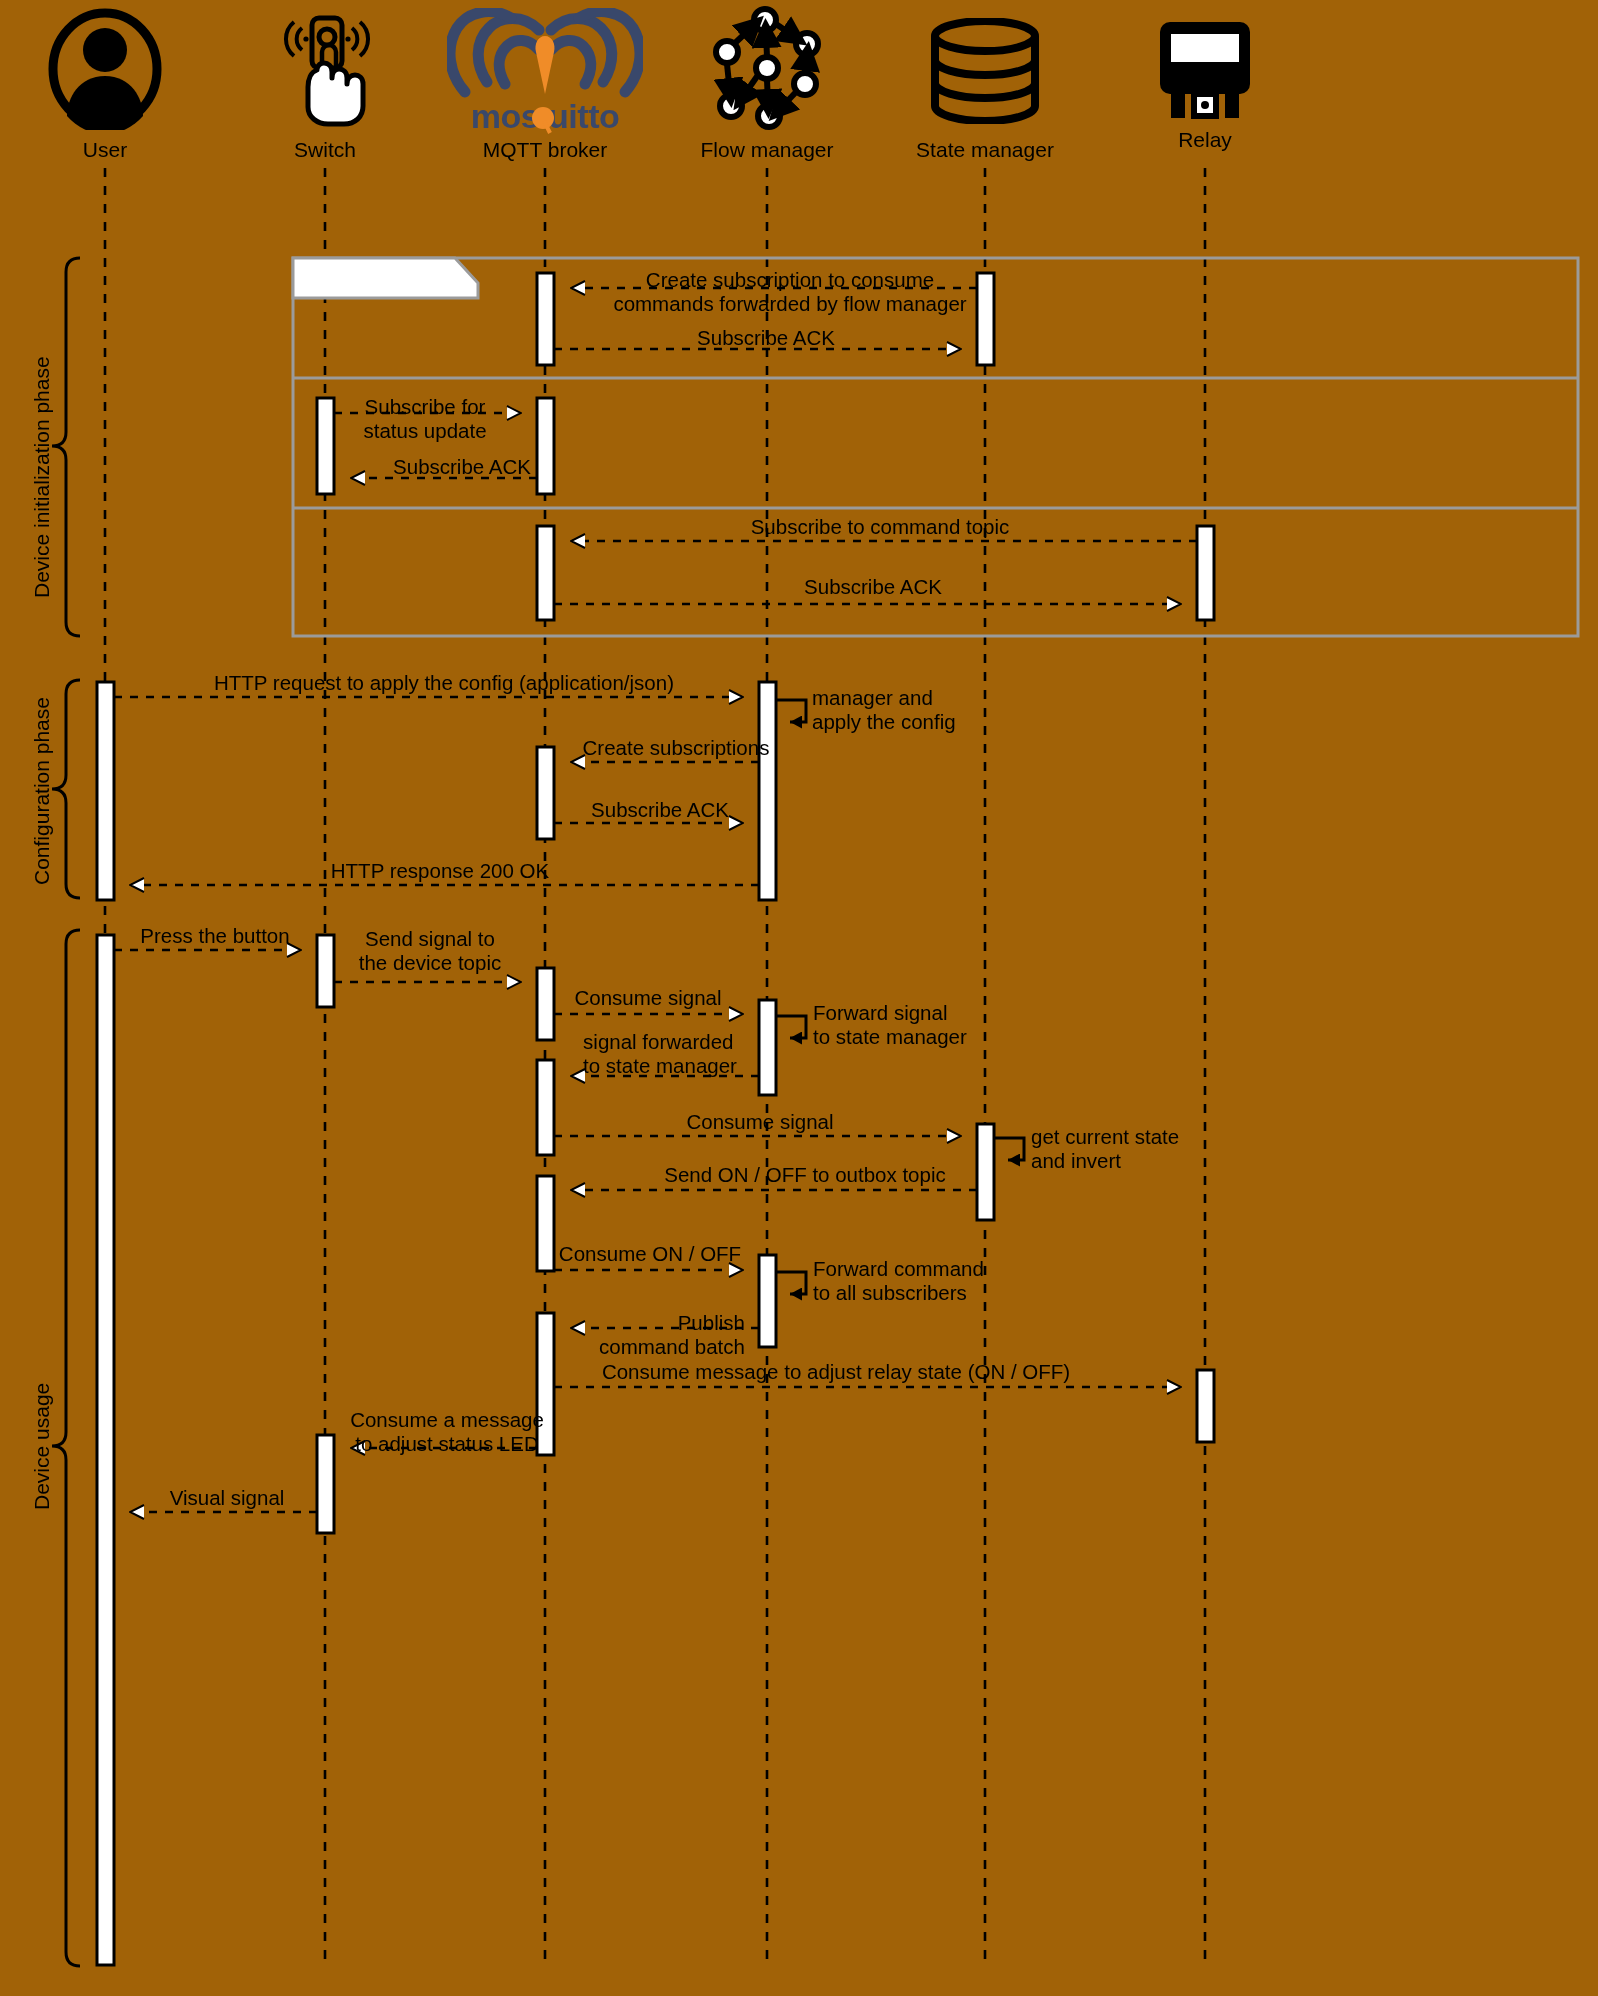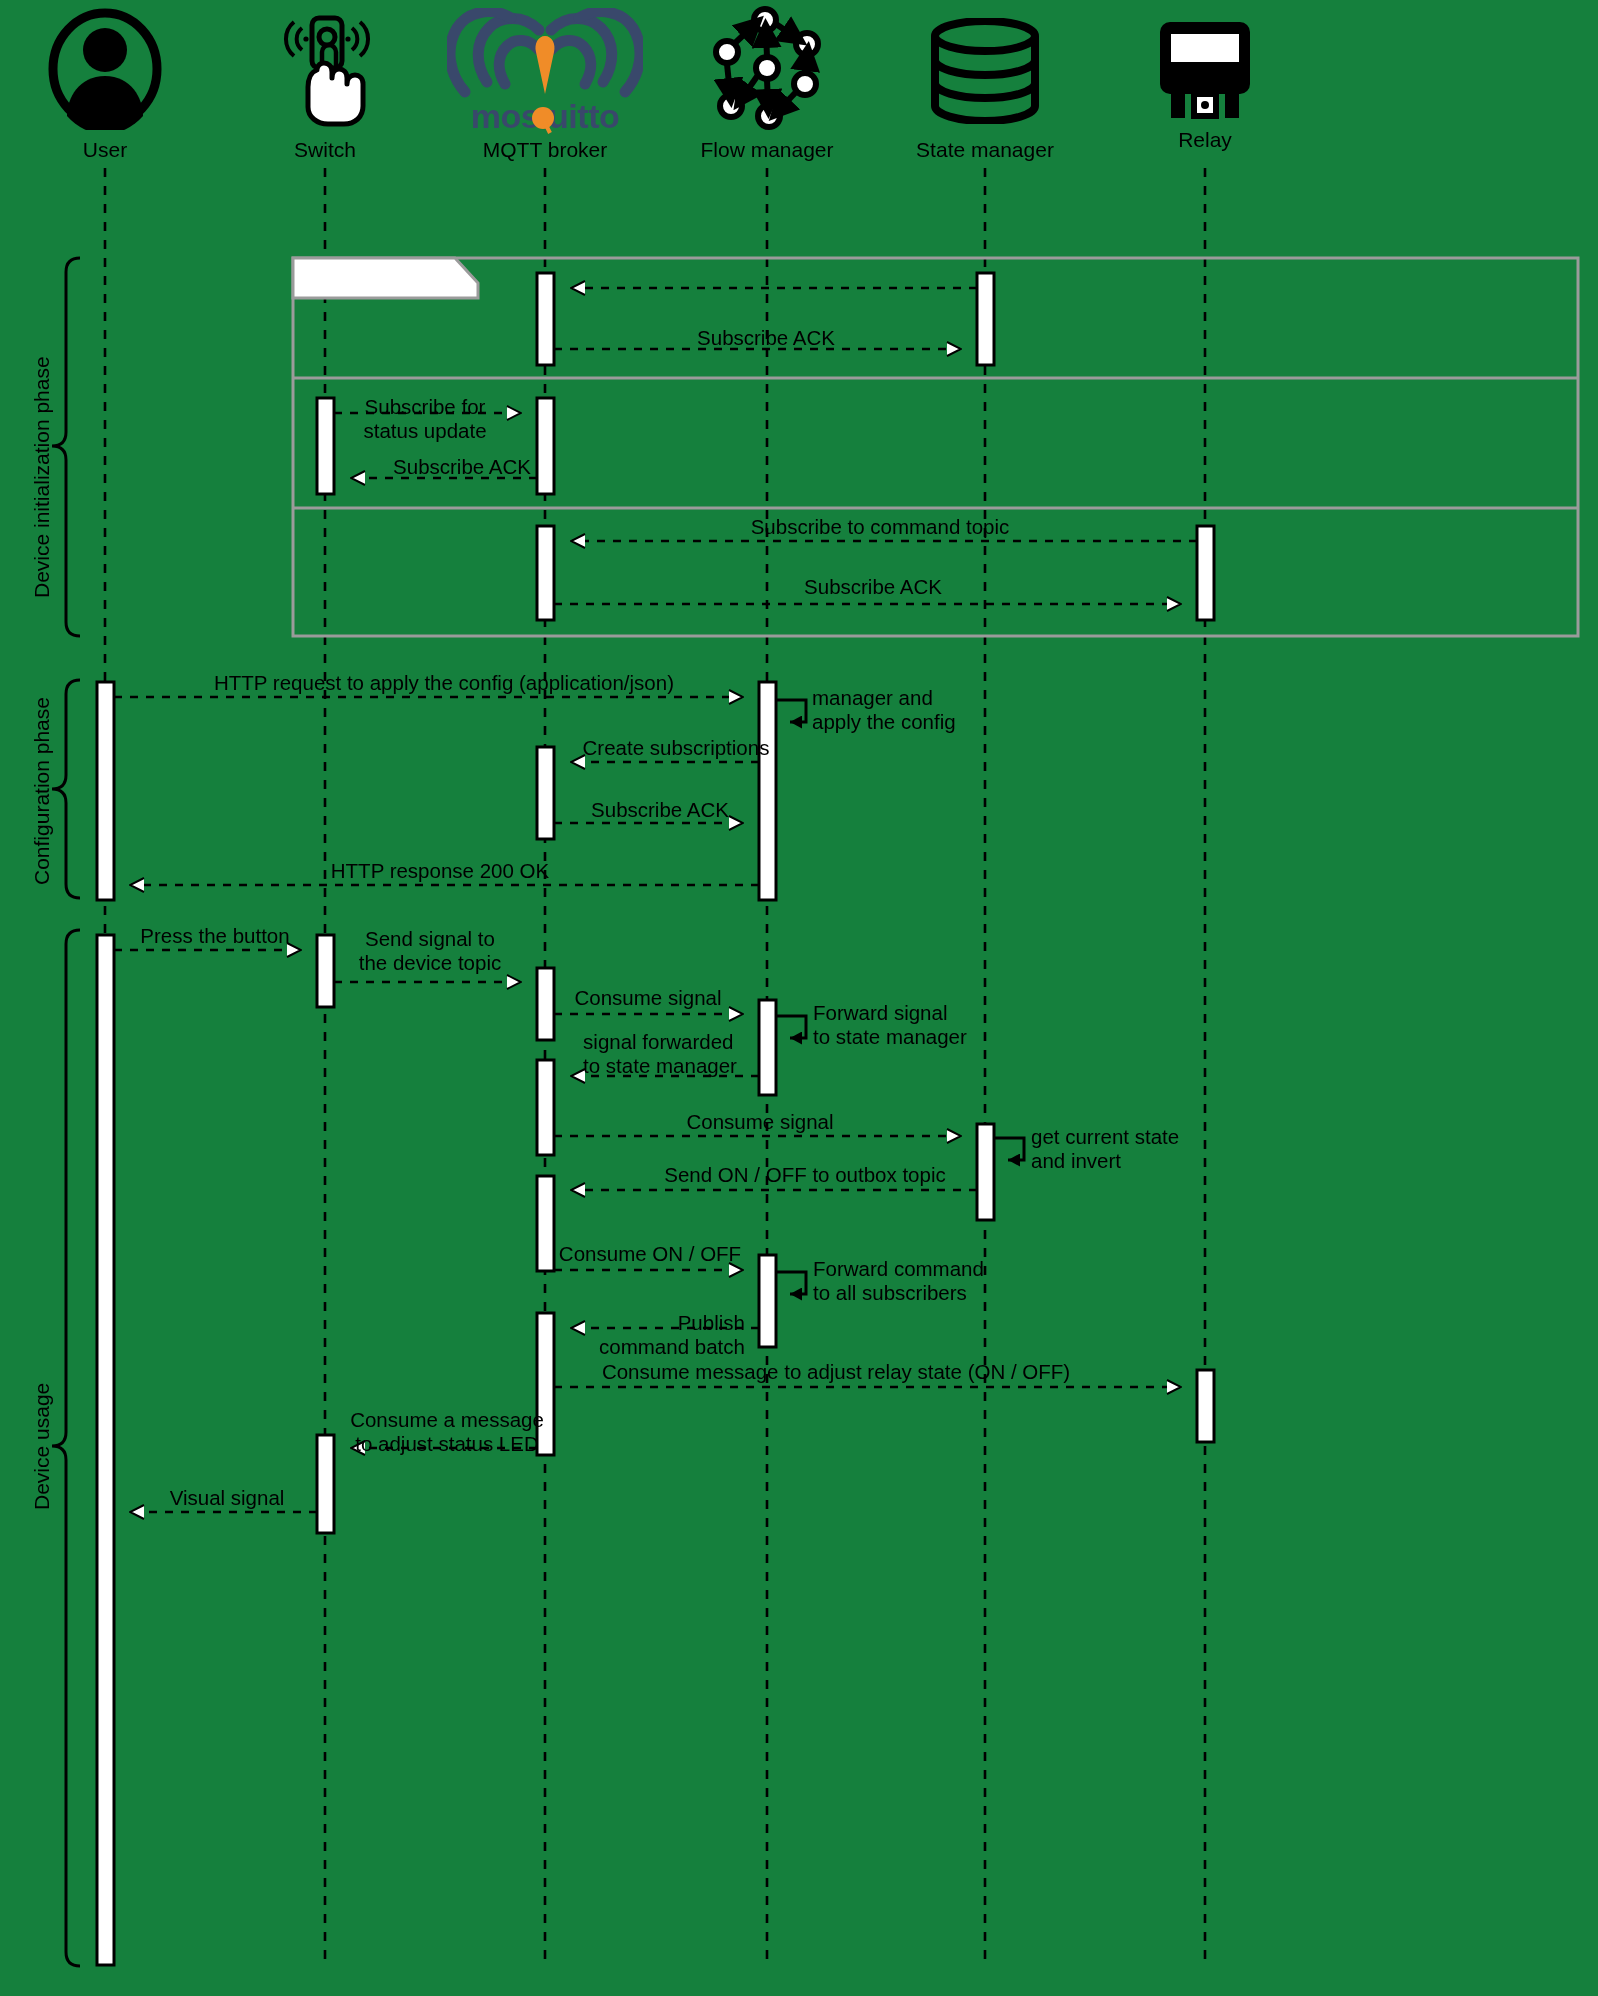--- a/index.html
+++ b/index.html
@@ -1,17 +1,17 @@
 <!DOCTYPE html>
 <html><head>
 <meta charset="utf-8">
 <style>
   html,body{margin:0;padding:0;background:#fff;}
   body{font-family:"Liberation Sans",sans-serif;color:#000;}
-  #stage{position:relative;width:1598px;height:1996px;overflow:hidden;background:#15803d;}
+  #stage{position:relative;width:1598px;height:1996px;overflow:hidden;background:#a16207;}
   svg.layer{position:absolute;left:0;top:0;width:1598px;height:1996px;}
   .actor-name{position:absolute;font-size:21px;transform:translateX(-50%);white-space:nowrap;}
   .phase-lbl{position:absolute;font-size:21px;white-space:nowrap;transform-origin:0 0;transform:rotate(-90deg);}
   .msg{position:absolute;font-size:20.5px;line-height:24px;white-space:nowrap;}
   .msg.ctr{transform:translateX(-50%);text-align:center;}
   .msg.lft{text-align:left;}
   .msg b{font-weight:normal;}
   .frame-lbl{position:absolute;font-size:21px;white-space:nowrap;}
   .icon-wrap{position:absolute;transform:translateX(-50%);}
 </style>
@@ -213,20 +213,23 @@
     </g>
 
     <g stroke="#000" stroke-width="3" fill="none">
       <path d="M776 700 H806 V722 H790" marker-end="url(#solid-l)"></path>
       <path d="M776 1016 H806 V1038 H790" marker-end="url(#solid-l)"></path>
       <path d="M994 1138 H1024 V1160 H1008" marker-end="url(#solid-l)"></path>
       <path d="M776 1272 H806 V1294 H790" marker-end="url(#solid-l)"></path>
     </g>
   </svg>
 
+  <div class="msg ctr" style="left:790px;top:268px;text-align:center;">
+    <span>Create subscription to consume</span><br><span>commands forwarded by flow manager</span>
+  </div>
   <div class="msg ctr" style="left:766px;top:326px;">Subscribe ACK</div>
 
   <div class="msg ctr" style="left:425px;top:395px;text-align:center;">
     <span>Subscribe for</span><br><span>status update</span>
   </div>
   <div class="msg ctr" style="left:462px;top:455px;">Subscribe ACK</div>
 
   <div class="msg ctr" style="left:880px;top:515px;">Subscribe to command topic</div>
   <div class="msg ctr" style="left:873px;top:575px;">Subscribe ACK</div>
 

